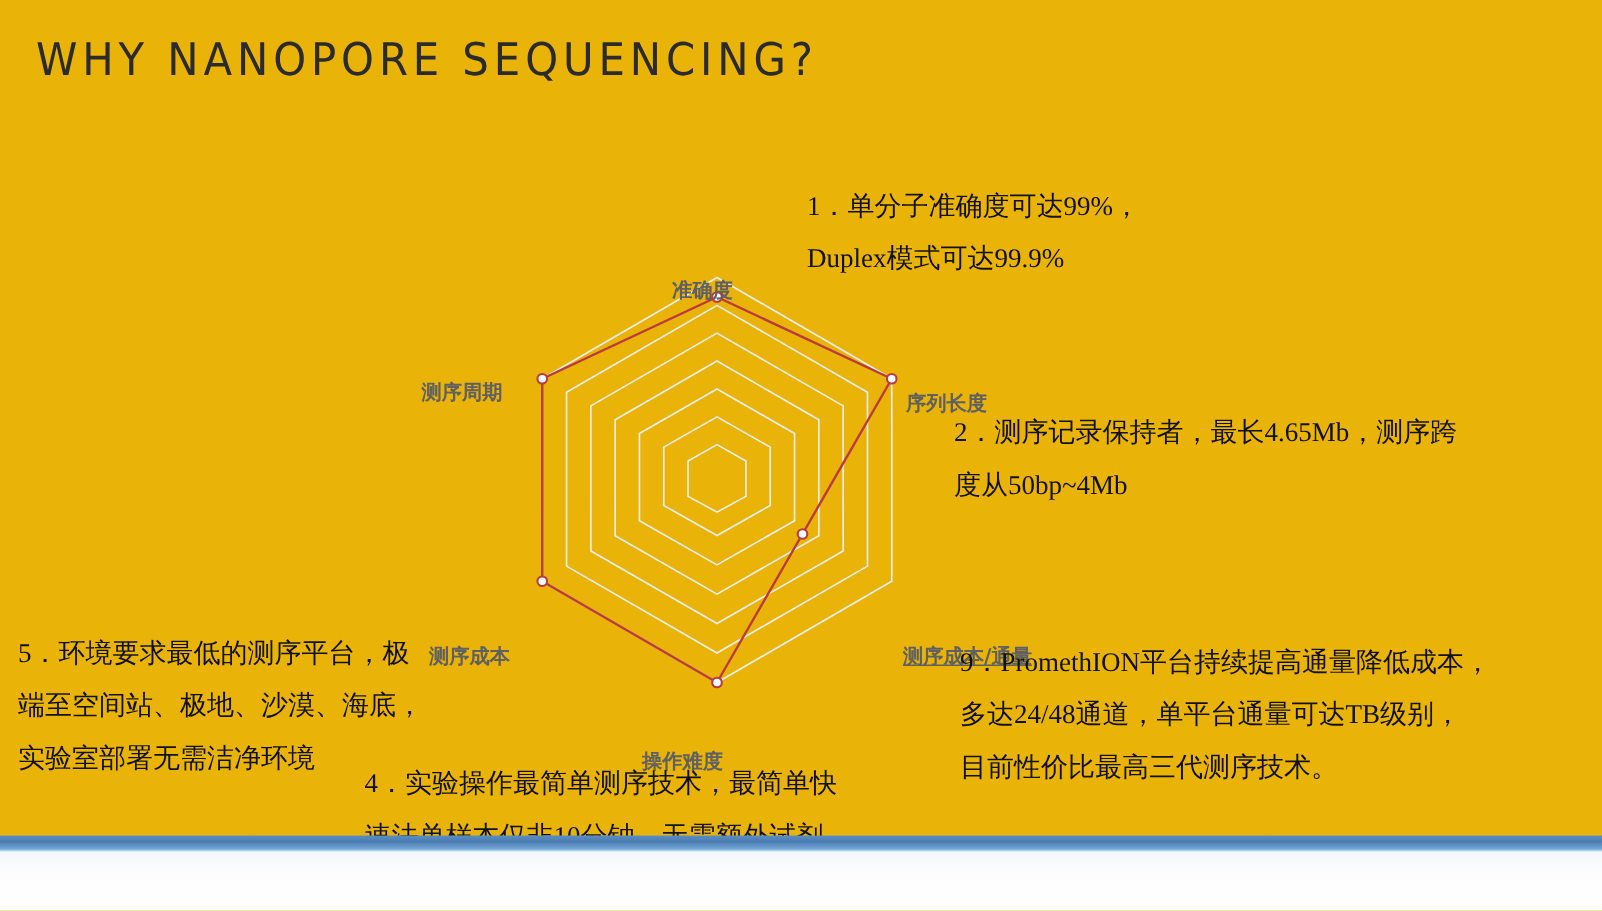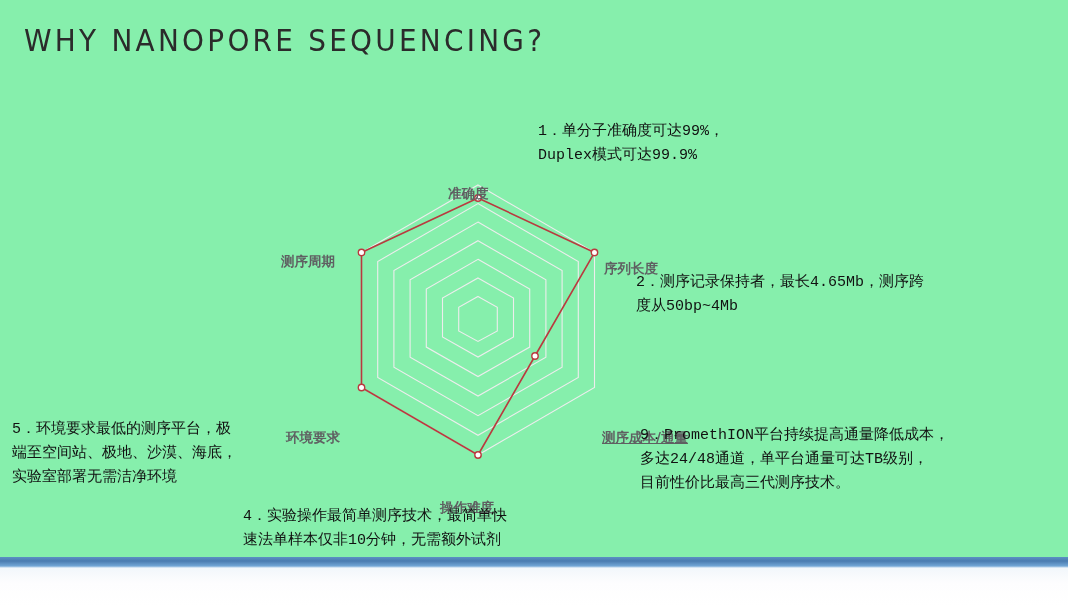--- a/index.html
+++ b/index.html
@@ -12,21 +12,21 @@
     height: 607px;
     overflow: hidden;
     font-family: "Liberation Sans", "DejaVu Sans", sans-serif;
     position: relative;
   }
   #slide {
     position: absolute;
     left: 0; top: 0;
     width: 1068px;
     height: 607px;
-    background: #86efac;
+    background: #eab308;
     overflow: hidden;
   }
 
   
   #page-title {
     position: absolute;
     left: 24px;
     top: 22px;
     font-size: 30px;
     line-height: 38px;
@@ -54,31 +54,31 @@
     font-size: 13.5px;
     font-weight: bold;
     color: #5f6062;
     white-space: nowrap;
     font-family: "DejaVu Sans", "Liberation Sans", sans-serif;
     margin-top: 44px;
   }
   #label-accuracy   { left: 448px; top: 141px; }
   #label-readlength { left: 604px; top: 216px; }
   #label-cost       { left: 602px; top: 385px; text-decoration: underline; }
-  #label-difficulty { left: 440px; top: 455px; text-align: right; }
+  #label-difficulty { left: 428px; top: 455px; text-align: right; }
   #label-environment{ left: 286px; top: 385px; }
   #label-cycle      { left: 281px; top: 209px; }
 
   
   .annotation {
     position: absolute;
-    font-size: 15px;
-    line-height: 24px;
+    font-size: 18px;
+    line-height: 35px;
     color: #111111;
-    font-family: Liberation Mono, monospace;
+    font-family: Liberation Serif, serif;
     white-space: pre-line;
   }
   #annotation-1 { left: 538px; top: 120px; width: 330px; }
   #annotation-2 { left: 636px; top: 251px; width: 400px; margin-top: 20px; }
   #annotation-3 { left: 640px; top: 424px; width: 410px; }
   #annotation-4 { left: 243px; top: 505px; width: 380px; }
   #annotation-5 { left: 12px;  top: 418px; width: 290px; }
   #annotation-6 { left: 8px;   top: 253px; width: 290px; }
 
   
@@ -121,21 +121,21 @@
         <circle cx="73.5" cy="257.5" r="3.2" fill="#ffffff" stroke="#b93a3f" stroke-width="1.4"></circle>
         <circle cx="73.5" cy="122.5" r="3.2" fill="#ffffff" stroke="#b93a3f" stroke-width="1.4"></circle>
       </g>
     </svg>
   </div>
 
   <div class="axis-label" id="label-accuracy">准确度</div>
   <div class="axis-label" id="label-readlength">序列长度</div>
   <div class="axis-label" id="label-cost">测序成本/通量</div>
   <div class="axis-label" id="label-difficulty">操作难度</div>
-  <div class="axis-label" id="label-environment">环境要求</div>
+  <div class="axis-label" id="label-environment">测序成本</div>
   <div class="axis-label" id="label-cycle">测序周期</div>
 
   <div class="annotation" id="annotation-1">1．单分子准确度可达99%，
 Duplex模式可达99.9%</div>
   <div class="annotation" id="annotation-2">2．测序记录保持者，最长4.65Mb，测序跨
 度从50bp~4Mb</div>
   <div class="annotation" id="annotation-3">9．PromethION平台持续提高通量降低成本，
 多达24/48通道，单平台通量可达TB级别，
 目前性价比最高三代测序技术。</div>
   <div class="annotation" id="annotation-4">4．实验操作最简单测序技术，最简单快

